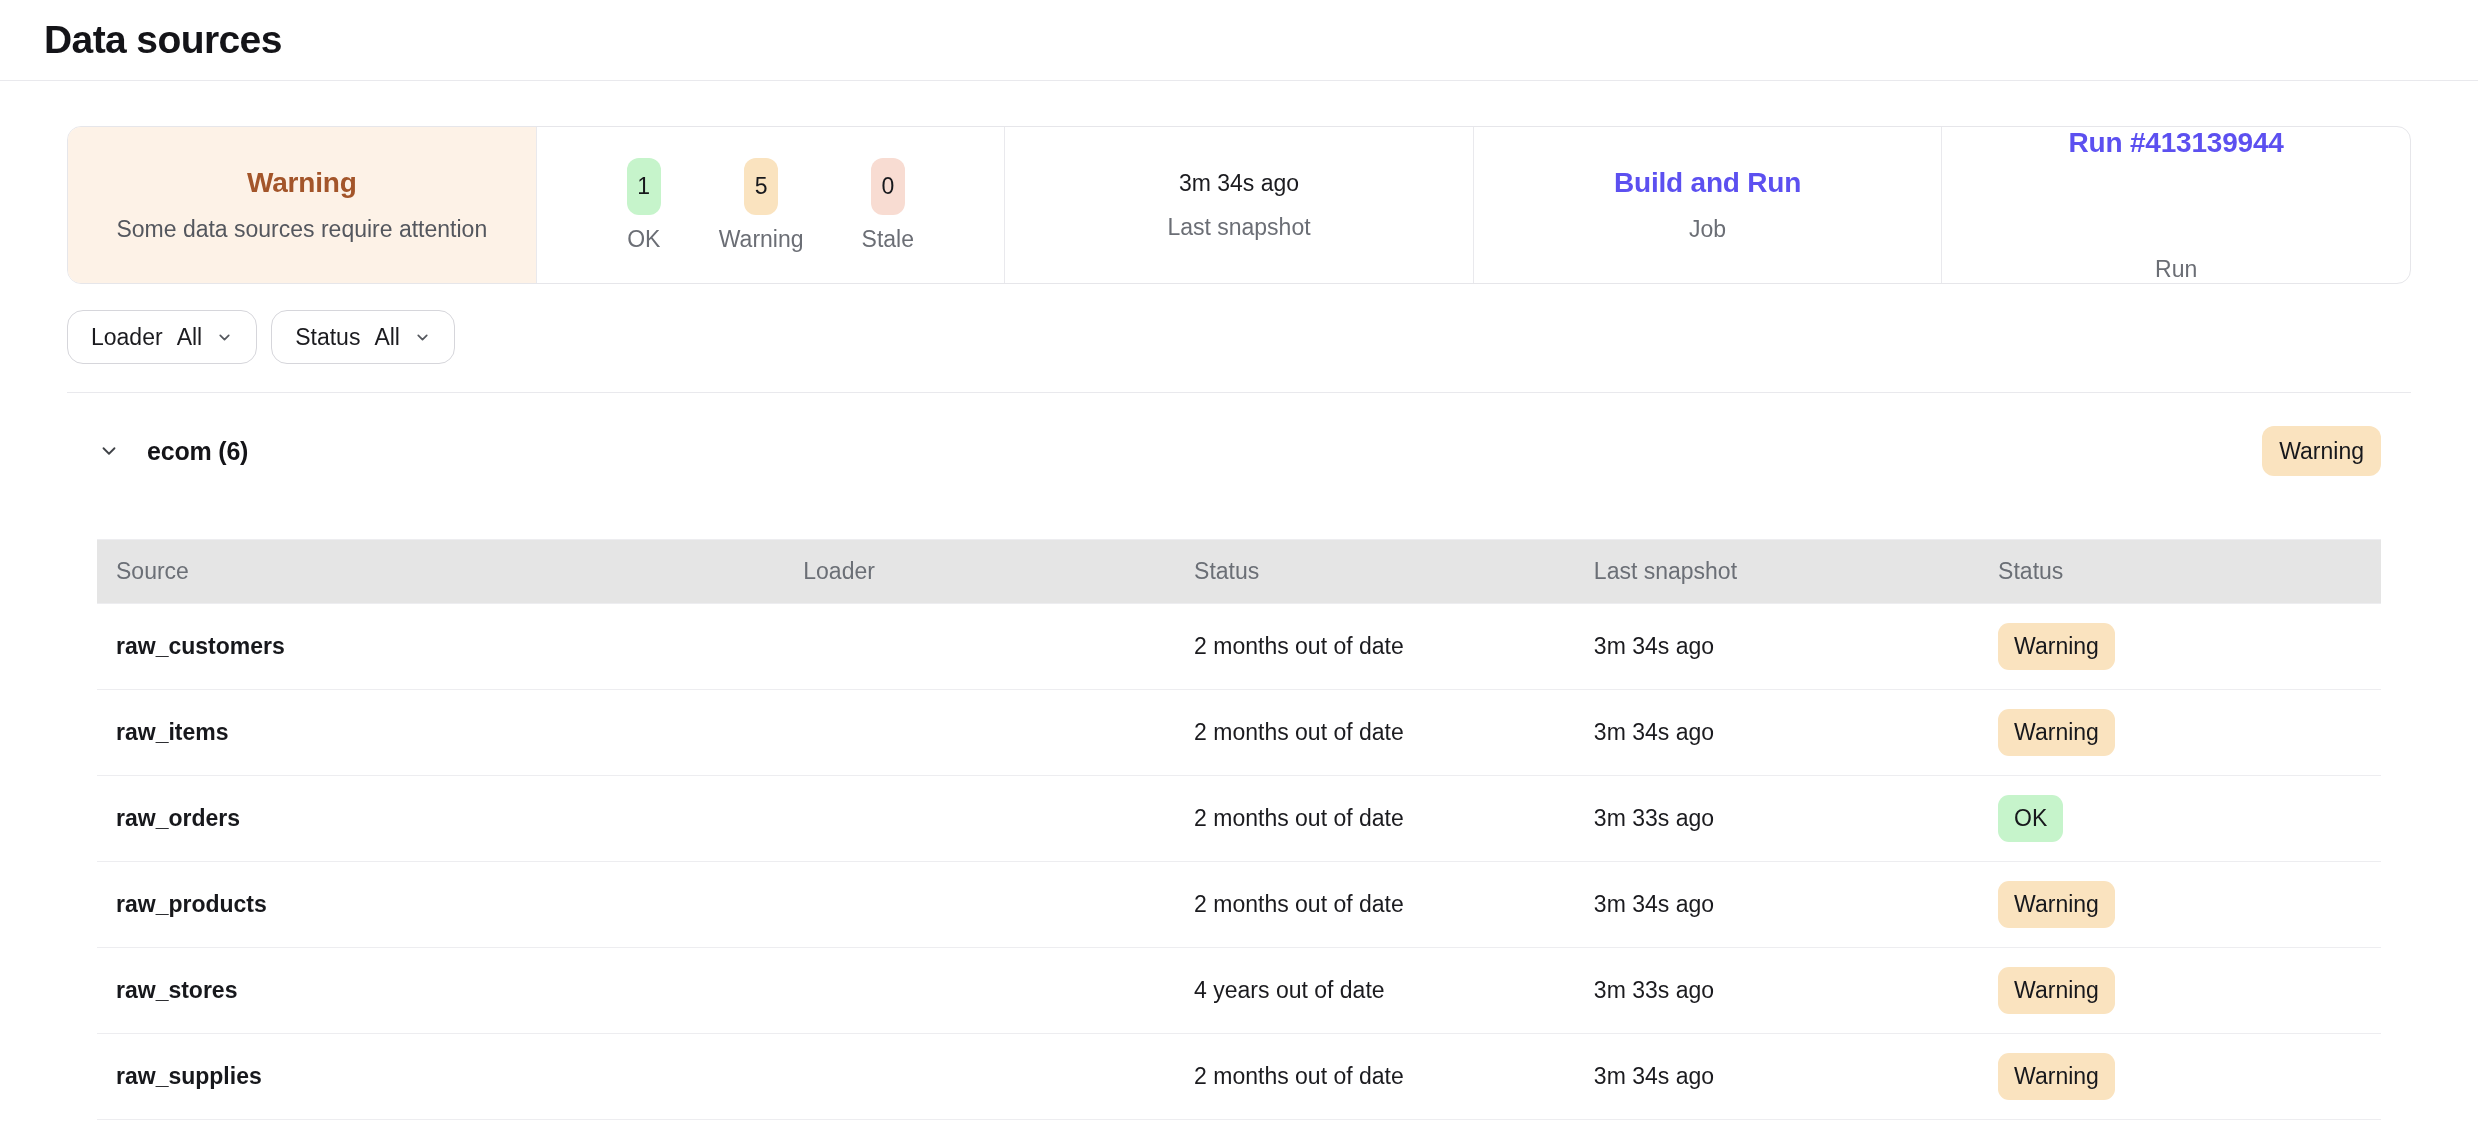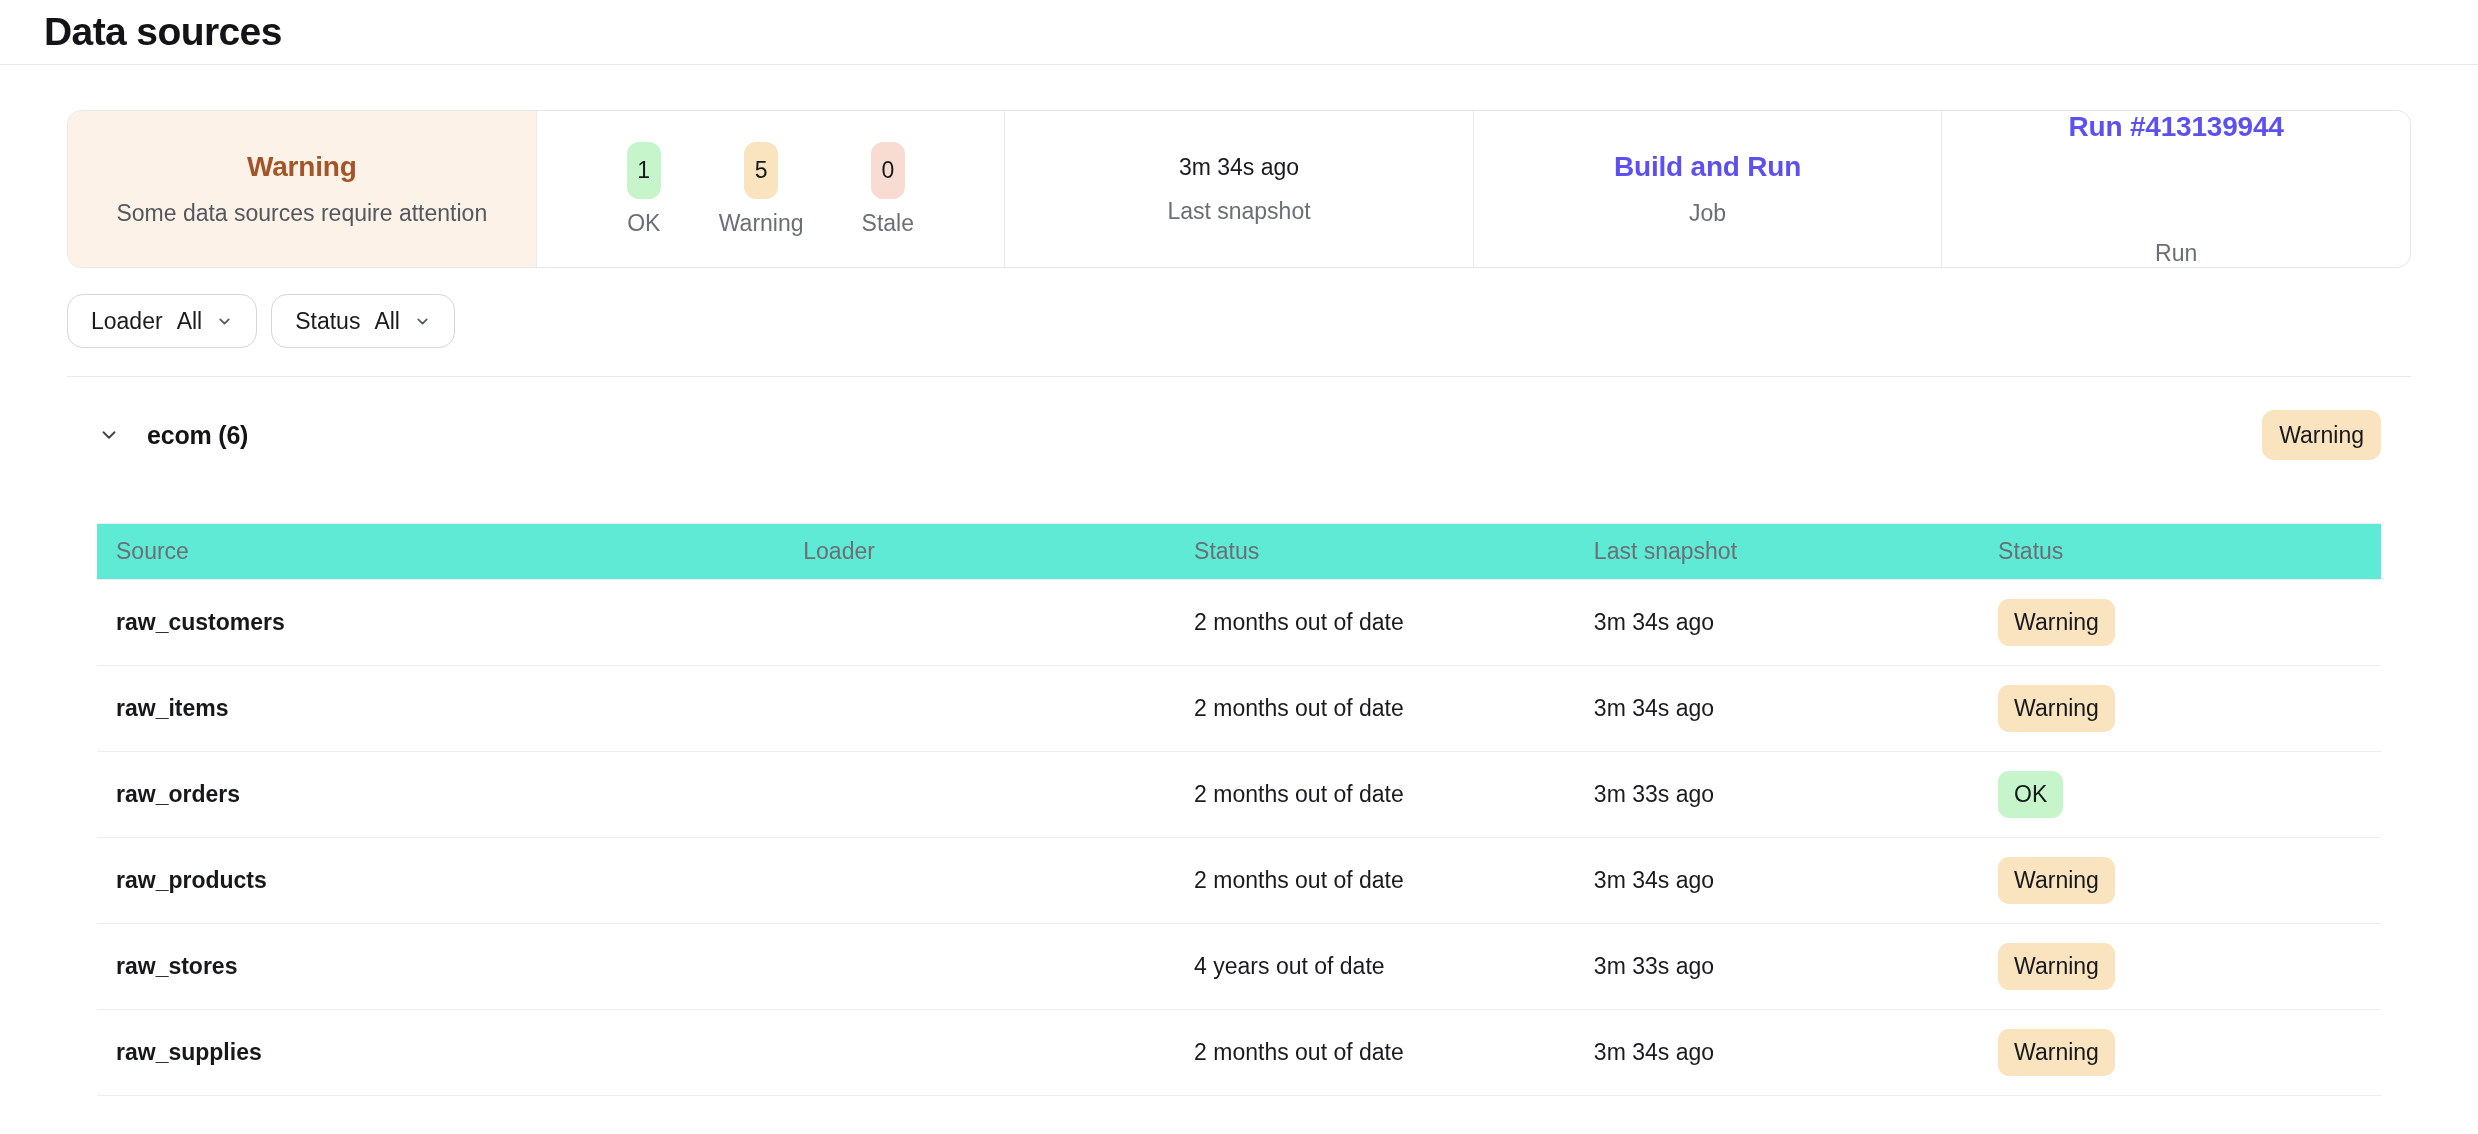--- a/index.html
+++ b/index.html
@@ -1,20 +1,20 @@
 <!DOCTYPE html>
 <html><head>
 <meta charset="utf-8">
 <style>
   * { margin:0; padding:0; box-sizing:border-box; }
   html,body { width:2478px; height:1134px; background:#ffffff; overflow:hidden; }
   body { font-family:"Liberation Sans","DejaVu Sans",sans-serif; color:#1b1b1f; -webkit-font-smoothing:antialiased; }
 
   
-  .page-header { height:65px; padding:0 44px; display:flex; align-items:center; border-bottom:1px solid #e9e9ed; }
+  .page-header { height:81px; padding:0 44px; display:flex; align-items:center; border-bottom:1px solid #e9e9ed; }
   .page-title { font-size:39px; font-weight:700; letter-spacing:-0.6px; color:#141418; }
 
   main { padding:0 67px; }
 
   
   .summary-bar { margin-top:45px; height:158px; display:flex; border:1px solid #e6e6ea; border-radius:14px; overflow:hidden; background:#fff; }
   .summary-cell { flex:1 1 0; border-right:1px solid #e9e9ed; display:flex; flex-direction:column; align-items:center; justify-content:center; gap:17px; }
   .summary-cell:last-child { border-right:none;justify-content:space-between; }
   .cell-status { background:#fdf2e7; }
   .cell-status .big { color:#a3552a; font-weight:700; font-size:28px; letter-spacing:-0.2px; }
@@ -46,21 +46,21 @@
   .group-spacer { flex:1; }
 
   .badge { display:inline-block; padding:12px 17px; border-radius:12px; font-size:23px; color:#17181c; line-height:1.15; }
   .badge[data-status="Warning"] { background:#fae3bf; }
   .badge[data-status="OK"] { background:#c6f4cb; }
   .row-badge { padding:10px 16px; border-radius:11px; }
 
   
   .src-table { margin-top:62px; }
   .t-grid { display:grid; grid-template-columns:30.6% 17.4% 17.8% 18% auto; align-items:center; padding:0 19px; }
-  .t-head { height:57px; background:#5eead4; border-top:1px solid #ededf0; border-bottom:1px solid #ededf0; color:#6b6f76; font-size:23px; font-weight:500; }
+  .t-head { height:65px; background:#e5e5e5; border-top:1px solid #ededf0; border-bottom:1px solid #ededf0; color:#6b6f76; font-size:23px; font-weight:500; }
   .t-row { height:86px; border-bottom:1px solid #ededf0; font-size:23px; color:#1b1b1f; }
   .t-row .src-name { font-weight:600; color:#17181c; }
   .t-cell { overflow:hidden; white-space:nowrap; }
 </style>
 </head>
 <body>
 
 <header class="page-header">
   <h1 class="page-title">Data sources</h1>
 </header>

